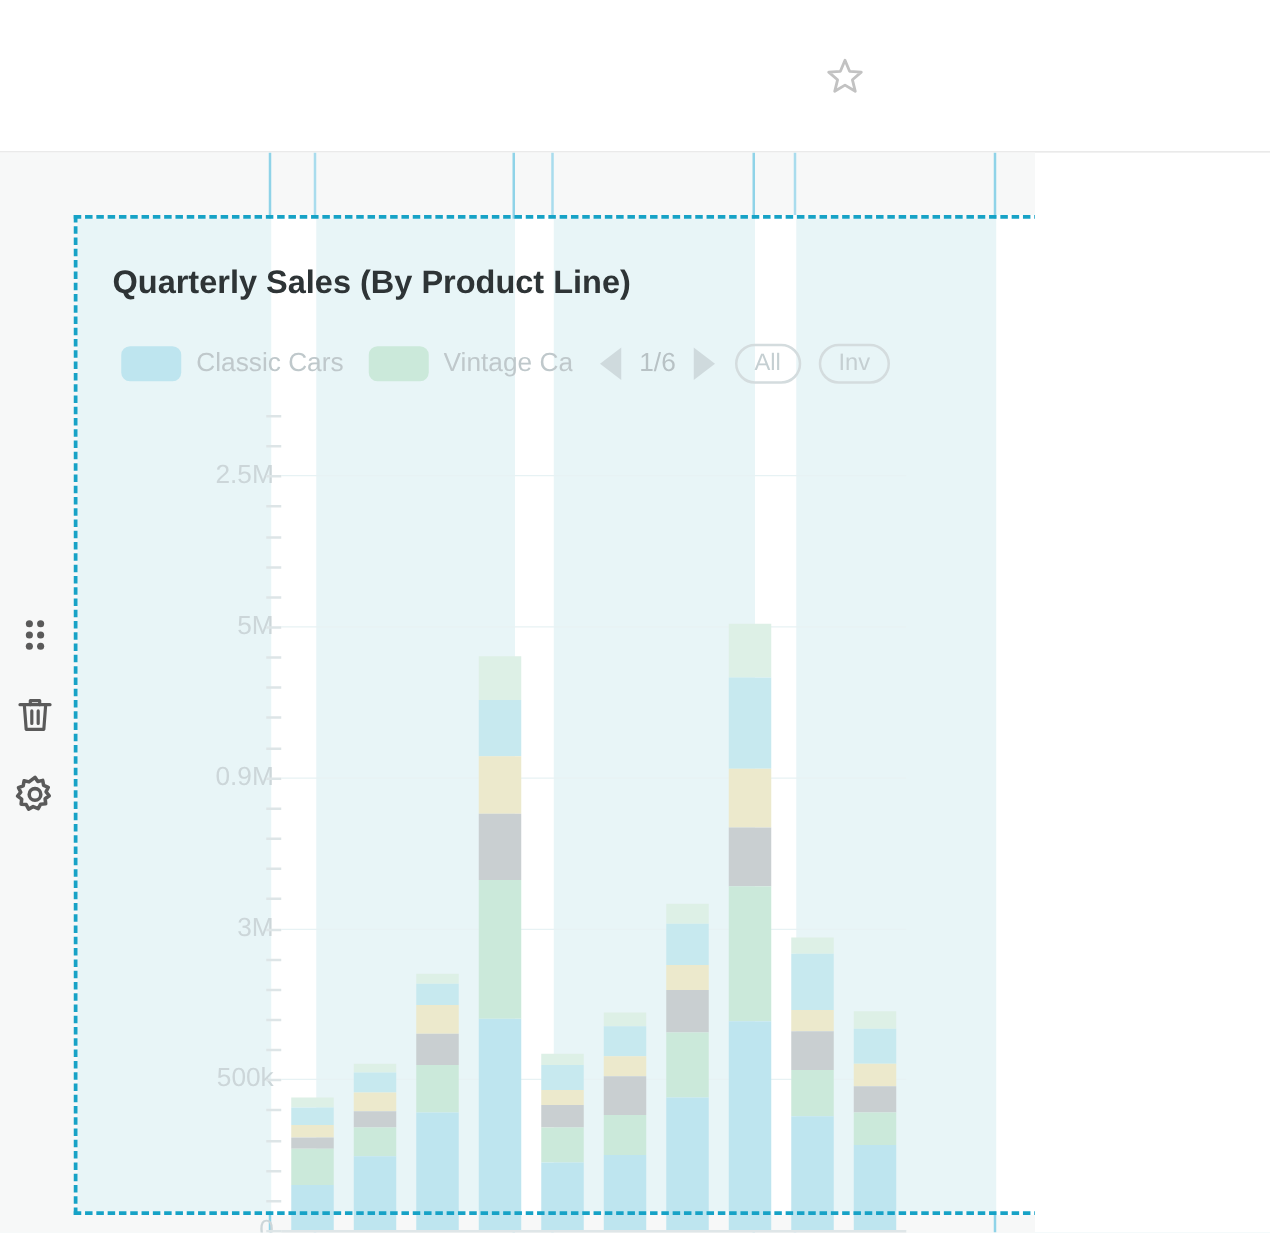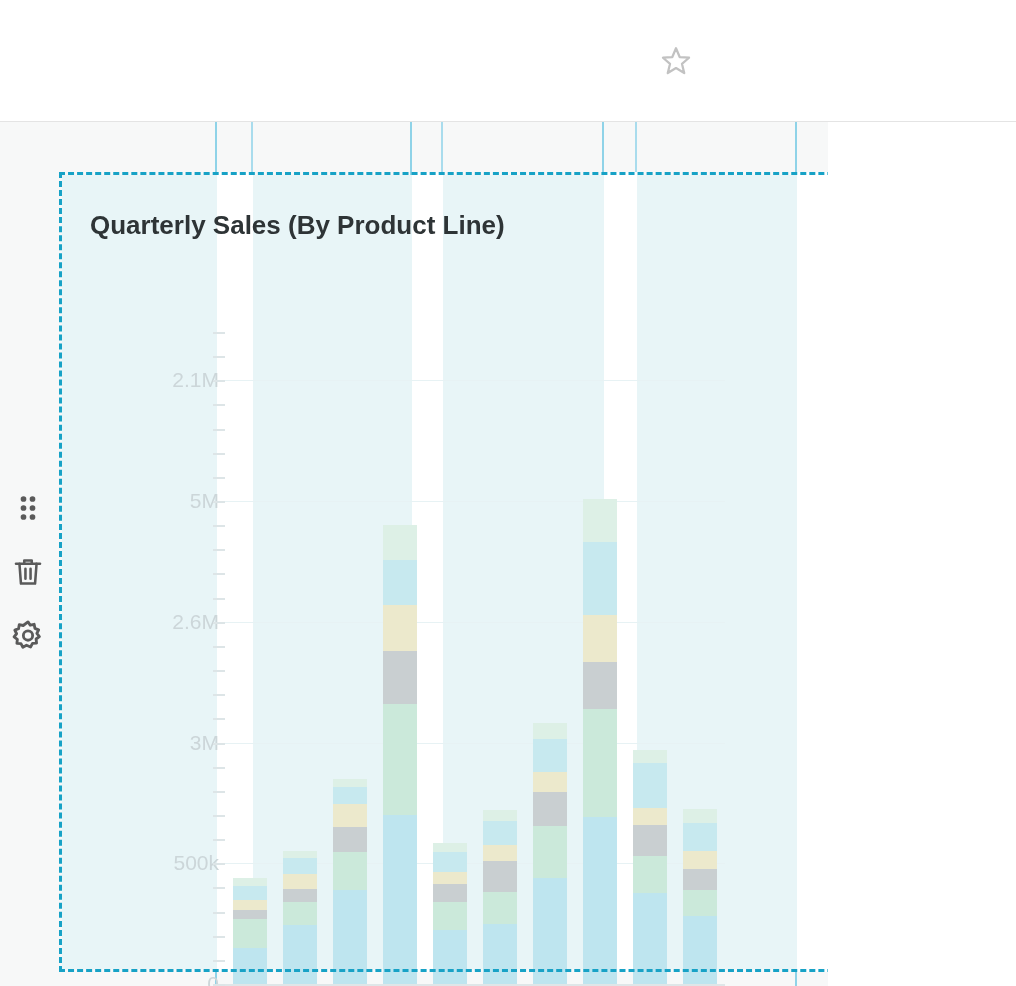--- a/index.html
+++ b/index.html
@@ -167,35 +167,50 @@
   <div class="guide" style="left:602px;"></div>
   <div class="guide faint" style="left:635px;"></div>
   <div class="guide" style="left:795px;"></div>
   <div class="guide faint" style="left:828px;"></div>
   <div class="guide faint" style="left:986px;"></div>
 
   <div id="chart-head">
     <div id="chart-title">Quarterly Sales (By Product Line)</div>
   </div>
 
+  <div id="legendbar">
+    <div class="legend-item">
+      <span class="swatch" style="background:#bee5ef;"></span>
+      <span class="legend-label">Classic Cars</span>
+    </div>
+    <div class="legend-item">
+      <span class="swatch" style="background:#cbe9da;"></span>
+      <span class="legend-label" id="legend-clip">Vintage Ca</span>
+    </div>
+    <span class="pg-arrow left"></span>
+    <span id="pg-count">1/6</span>
+    <span class="pg-arrow right"></span>
+    <span class="pill">All</span>
+    <span class="pill">Inv</span>
+  </div>
 
   <div id="plot">
     <div id="plot-inner">
         <div class="gridline" style="top: 652px;"></div>
         <div class="ylabel" style="top: 652px;">0</div>
         <div class="gridline" style="top: 531.259px;"></div>
         <div class="ylabel" style="top: 531.259px;">500k</div>
         <div class="gridline" style="top: 410.519px;"></div>
         <div class="ylabel" style="top: 410.519px;">3M</div>
         <div class="gridline" style="top: 289.778px;"></div>
-        <div class="ylabel" style="top: 289.778px;">2.6M</div>
+        <div class="ylabel" style="top: 289.778px;">0.9M</div>
         <div class="gridline" style="top: 169.037px;"></div>
         <div class="ylabel" style="top: 169.037px;">5M</div>
         <div class="gridline" style="top: 48.2963px;"></div>
-        <div class="ylabel" style="top: 48.2963px;">2.1M</div>
+        <div class="ylabel" style="top: 48.2963px;">2.5M</div>
         <div class="ytick" style="top: 652px;"></div>
         <div class="ytick" style="top: 627.852px;"></div>
         <div class="ytick" style="top: 603.704px;"></div>
         <div class="ytick" style="top: 579.556px;"></div>
         <div class="ytick" style="top: 555.407px;"></div>
         <div class="ytick" style="top: 531.259px;"></div>
         <div class="ytick" style="top: 507.111px;"></div>
         <div class="ytick" style="top: 482.963px;"></div>
         <div class="ytick" style="top: 458.815px;"></div>
         <div class="ytick" style="top: 434.667px;"></div>

